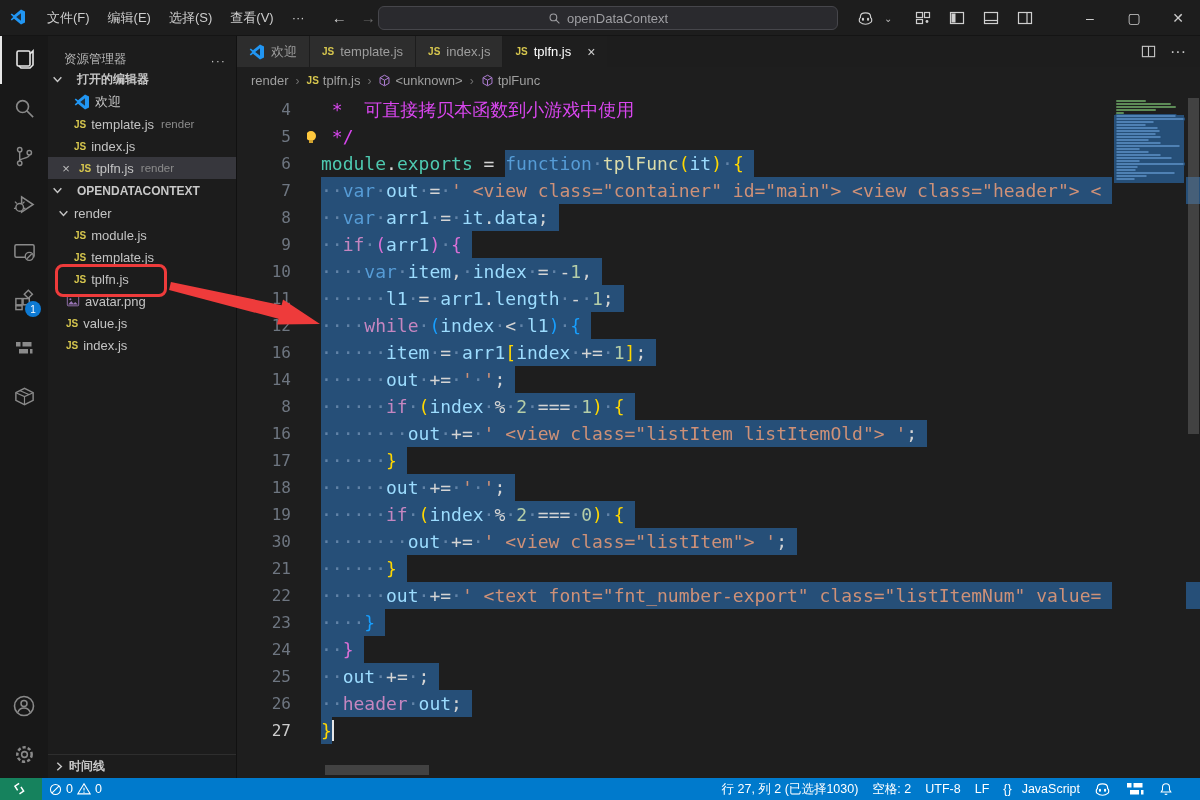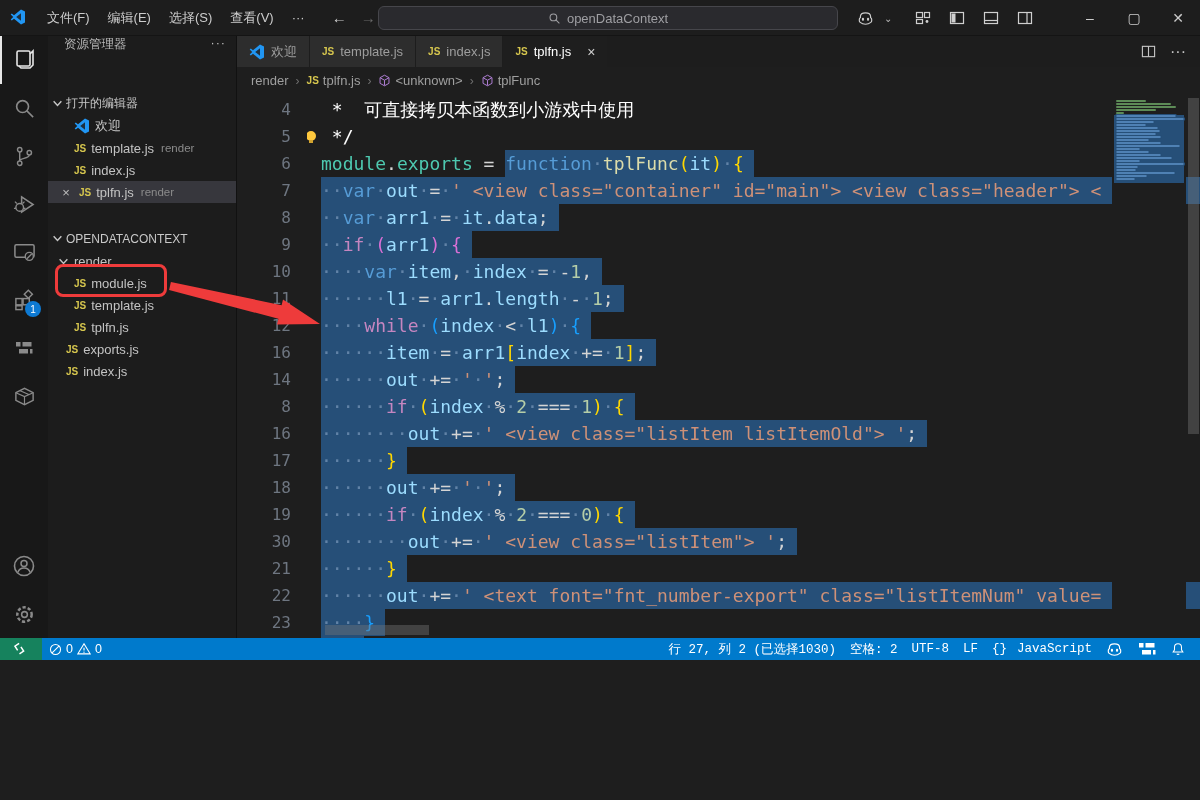--- a/index.html
+++ b/index.html
@@ -1,18 +1,18 @@
 <!DOCTYPE html>
 <html><head>
 <meta charset="utf-8">
 <style>
   * { margin:0; padding:0; box-sizing:border-box; }
   html,body { width:1200px; height:800px; overflow:hidden; background:#1e1e1e;
     font-family:"Liberation Sans","DejaVu Sans",sans-serif; }
-  .window { position:relative; width:1200px; height:660px; display:flex; flex-direction:column; }
+  .window { position:relative; width:1200px; height:800px; display:flex; flex-direction:column; }
 
   
   .titlebar { height:36px; background:#1d1d1d; display:flex; align-items:center; color:#cccccc;
     font-size:13px; flex:none; position:relative; border-bottom:1px solid #141414;}
   .tb-logo { width:18px; height:18px; margin:0 10px 0 10px; flex:none; }
   .menu-item { padding:0 9px; height:24px; line-height:24px; border-radius:5px; cursor:default; }
   .nav-arrows { display:flex; gap:14px; margin-left:18px; font-size:15px; }
   .nav-arrow { color:#cccccc; }
   .nav-arrow.disabled { color:#6a6a6a; }
   .searchbox { position:absolute; left:378px; top:6px; width:460px; height:24px; background:#2a2a2e;
@@ -30,23 +30,23 @@
   
   .activitybar { width:48px; background:#181818; display:flex; flex-direction:column; align-items:center; flex:none; }
   .ab-item { width:48px; height:48px; display:flex; align-items:center; justify-content:center; color:#8a8a8a; position:relative; }
   .ab-item.active { color:#e7e7e7; border-left:2px solid #e7e7e7; }
   .ab-spacer { flex:1; }
   .ab-badge { position:absolute; right:7px; bottom:7px; min-width:16px; height:16px; border-radius:9px; background:#0e7ad3;
     color:#fff; font-size:10px; display:flex; align-items:center; justify-content:center; padding:0 3px; }
 
   
   .sidebar { width:189px; background:#1c1c1c; border-right:1px solid #111; display:flex; flex-direction:column; flex:none; color:#cccccc; font-size:13px; position:relative;}
-  .sb-title { height:32px; display:flex; align-items:flex-start; padding:0 10px 0 16px; color:#b9b9b9; font-size:12.5px; }
+  .sb-title { height:32px; display:flex; align-items:flex-end; padding:0 10px 0 16px; color:#b9b9b9; font-size:12.5px; }
   .sb-title .dots { margin-left:auto; letter-spacing:1px; color:#c0c0c0; }
-  .sb-sec-head { height:23px; display:flex; align-items:center; gap:3px; font-weight:normal; font-size:12px; color:#c8c8c8; padding-left:4px;margin-top:24px; }
+  .sb-sec-head { height:23px; display:flex; align-items:center; gap:14px; font-weight:bold; font-size:12px; color:#c8c8c8; padding-left:4px; }
   .sb-row { height:22px; display:flex; align-items:center; gap:5px; white-space:nowrap; color:#c3c3c3; }
   .sb-row.selected { background:#37373d; }
   .sb-row .badge-txt { color:#8b8b8b; font-size:11.5px; margin-left:2px; }
   .sb-row .close-x { width:16px; text-align:center; color:#bdbdbd; font-size:13px; }
   .js-badge { color:#d6c64e; font-weight:bold; font-size:10px; letter-spacing:0; flex:none;}
   .sb-bottom { margin-top:auto; border-top:1px solid #2e2e2e; height:24px; display:flex; align-items:center; gap:4px; padding-left:6px; font-weight:bold; font-size:12px; color:#c8c8c8;}
 
   
   .editor { flex:1; display:flex; flex-direction:column; min-width:0; background:#1e1e1e; position:relative;}
   .tabbar { height:31px; background:#1d1d1d; display:flex; flex:none; align-items:stretch; position:relative;}
@@ -58,21 +58,21 @@
   .bc-sep { color:#6f6f6f; font-size:12px; margin:0 2px;}
   .bc-item { display:flex; align-items:center; gap:4px; }
 
   
   .code-area { flex:1; position:relative; overflow:hidden; font-family:"DejaVu Sans Mono","Liberation Mono",monospace; padding-top:2px;}
   .code-line { display:flex; height:27px; line-height:27px; }
   .gutter { width:70px; padding-right:16px; text-align:right; color:#6e7681; font-size:16px; flex:none; }
   .gutter.active { color:#cccccc; }
   .lc { flex:1; display:flex; white-space:pre; font-size:18px; overflow:hidden; position:relative; padding-left:14px; min-width:0;}
   .tk { white-space:pre; flex:none; }
-  .tk.cm{color:#ffffff} .tk.tl{color:#4EC9B0} .tk.kb{color:#569CD6} .tk.kp{color:#C586C0}
+  .tk.cm{color:#d946ef} .tk.tl{color:#4EC9B0} .tk.kb{color:#569CD6} .tk.kp{color:#C586C0}
   .tk.id{color:#9CDCFE} .tk.fn{color:#DCDCAA} .tk.st{color:#CE9178} .tk.nu{color:#B5CEA8}
   .tk.pn{color:#D4D4D4} .tk.b1{color:#FFD700} .tk.b2{color:#DA70D6} .tk.b3{color:#179FFF}
   .tk.ws{color:rgba(210,230,255,0.35)}
   .tk.sel { background:#264F78; }
   .stub { width:10px; background:#264F78; flex:none;}
   .fillsel { flex:1; background:#264F78; }
   .cursor { width:2px; height:21px; background:#e6e6e6; align-self:center; flex:none;}
   .bulb { position:absolute; left:-1px; top:8px; width:10px; height:10px; border-radius:50%; background:#ffc83d; }
   .bulb::after { content:""; position:absolute; left:3px; top:9px; width:4px; height:3px; background:#d3a42f; }
 
@@ -82,21 +82,21 @@
   .mm-row.g { background:#5d8b57; }
   .mm-row.b { background:#3f6d9e; }
   .vscrollbar { position:absolute; top:0; right:0; width:14px; height:100%; z-index:6; }
   .vslider { position:absolute; top:4px; right:1px; width:11px; height:336px; background:rgba(121,121,121,0.4); }
   .hslider { position:absolute; bottom:3px; left:88px; width:104px; height:10px; background:rgba(121,121,121,0.4); z-index:6;}
 
   
   .statusbar { height:22px; background:#007ACC; color:#ffffff; display:flex; align-items:center; font-size:12.5px; flex:none; }
   .sb-remote { height:22px; background:#16825D; display:flex; align-items:center; justify-content:center; width:42px; flex:none; }
   .status-item { display:flex; align-items:center; gap:4px; padding:0 7px; height:22px; }
-  .status-right { margin-left:auto; display:flex; align-items:center; padding-right:8px;font-family:Liberation Mono, monospace; }
+  .status-right { margin-left:auto; display:flex; align-items:center; padding-right:20px; }
 
   
   .red-box { position:absolute; left:55px; top:264px; width:112px; height:33px; border:3px solid #ee3b3b; border-radius:8px; z-index:50; pointer-events:none;}
   .red-arrow { position:absolute; left:168px; top:280px; z-index:50; pointer-events:none;}
 
   svg { display:block; }
 </style>
 </head>
 <body>
 
@@ -311,28 +311,46 @@
           </div>
           <div class="sb-row" style="padding-left: 26px;">
             <span class="js-badge">JS</span>
             <span>template.js</span>
           </div>
           <div class="sb-row" style="padding-left: 26px;">
             <span class="js-badge">JS</span>
             <span>tplfn.js</span>
           </div>
           <div class="sb-row" style="padding-left: 18px;">
-            <span class="js-badge">JS</span>
-            <span>exports.js</span>
+            <span>
+              <svg width="14" height="14" viewBox="0 0 16 16">
+                <rect x="1.5" y="2.5" width="13" height="11" rx="1" fill="none" stroke="#9b77b8"></rect>
+                <circle cx="5" cy="6" r="1.2" fill="#9b77b8"></circle>
+                <path d="M2.5 12l3.5-4 2.5 3 2-2 3 3z" fill="#9b77b8"></path>
+              </svg>
+            </span>
+            <span>avatar.png</span>
           </div>
           <div class="sb-row" style="padding-left: 18px;">
             <span class="js-badge">JS</span>
+            <span>value.js</span>
+          </div>
+          <div class="sb-row" style="padding-left: 18px;">
+            <span class="js-badge">JS</span>
             <span>index.js</span>
           </div>
         </div>
+      <div class="sb-bottom">
+        <span id="tl-chev">
+            <svg width="11" height="11" viewBox="0 0 10 10">
+              <path d="M3 1.5l3.7 3.5L3 8.5" stroke="currentColor" fill="none" stroke-width="1.3"></path>
+            </svg>
+          </span>
+        <span>时间线</span>
+      </div>
     </div>
 
     <div class="editor">
       <div class="tabbar" id="tabbar">
           <div class="tab">
             <span>
               <svg width="16" height="16" viewBox="0 0 16 16">
                 <polygon points="11,0.5 15,2.5 15,13.5 11,15.5 4,9.7 1.8,11.4 0.7,10.4 3.2,8 0.7,5.6 1.8,4.6 4,6.3" fill="#2196f3"></polygon>
                 <polygon points="11,4.2 11,11.8 6.2,8" fill="#1d1d1d" opacity="0.85"></polygon>
               </svg>

